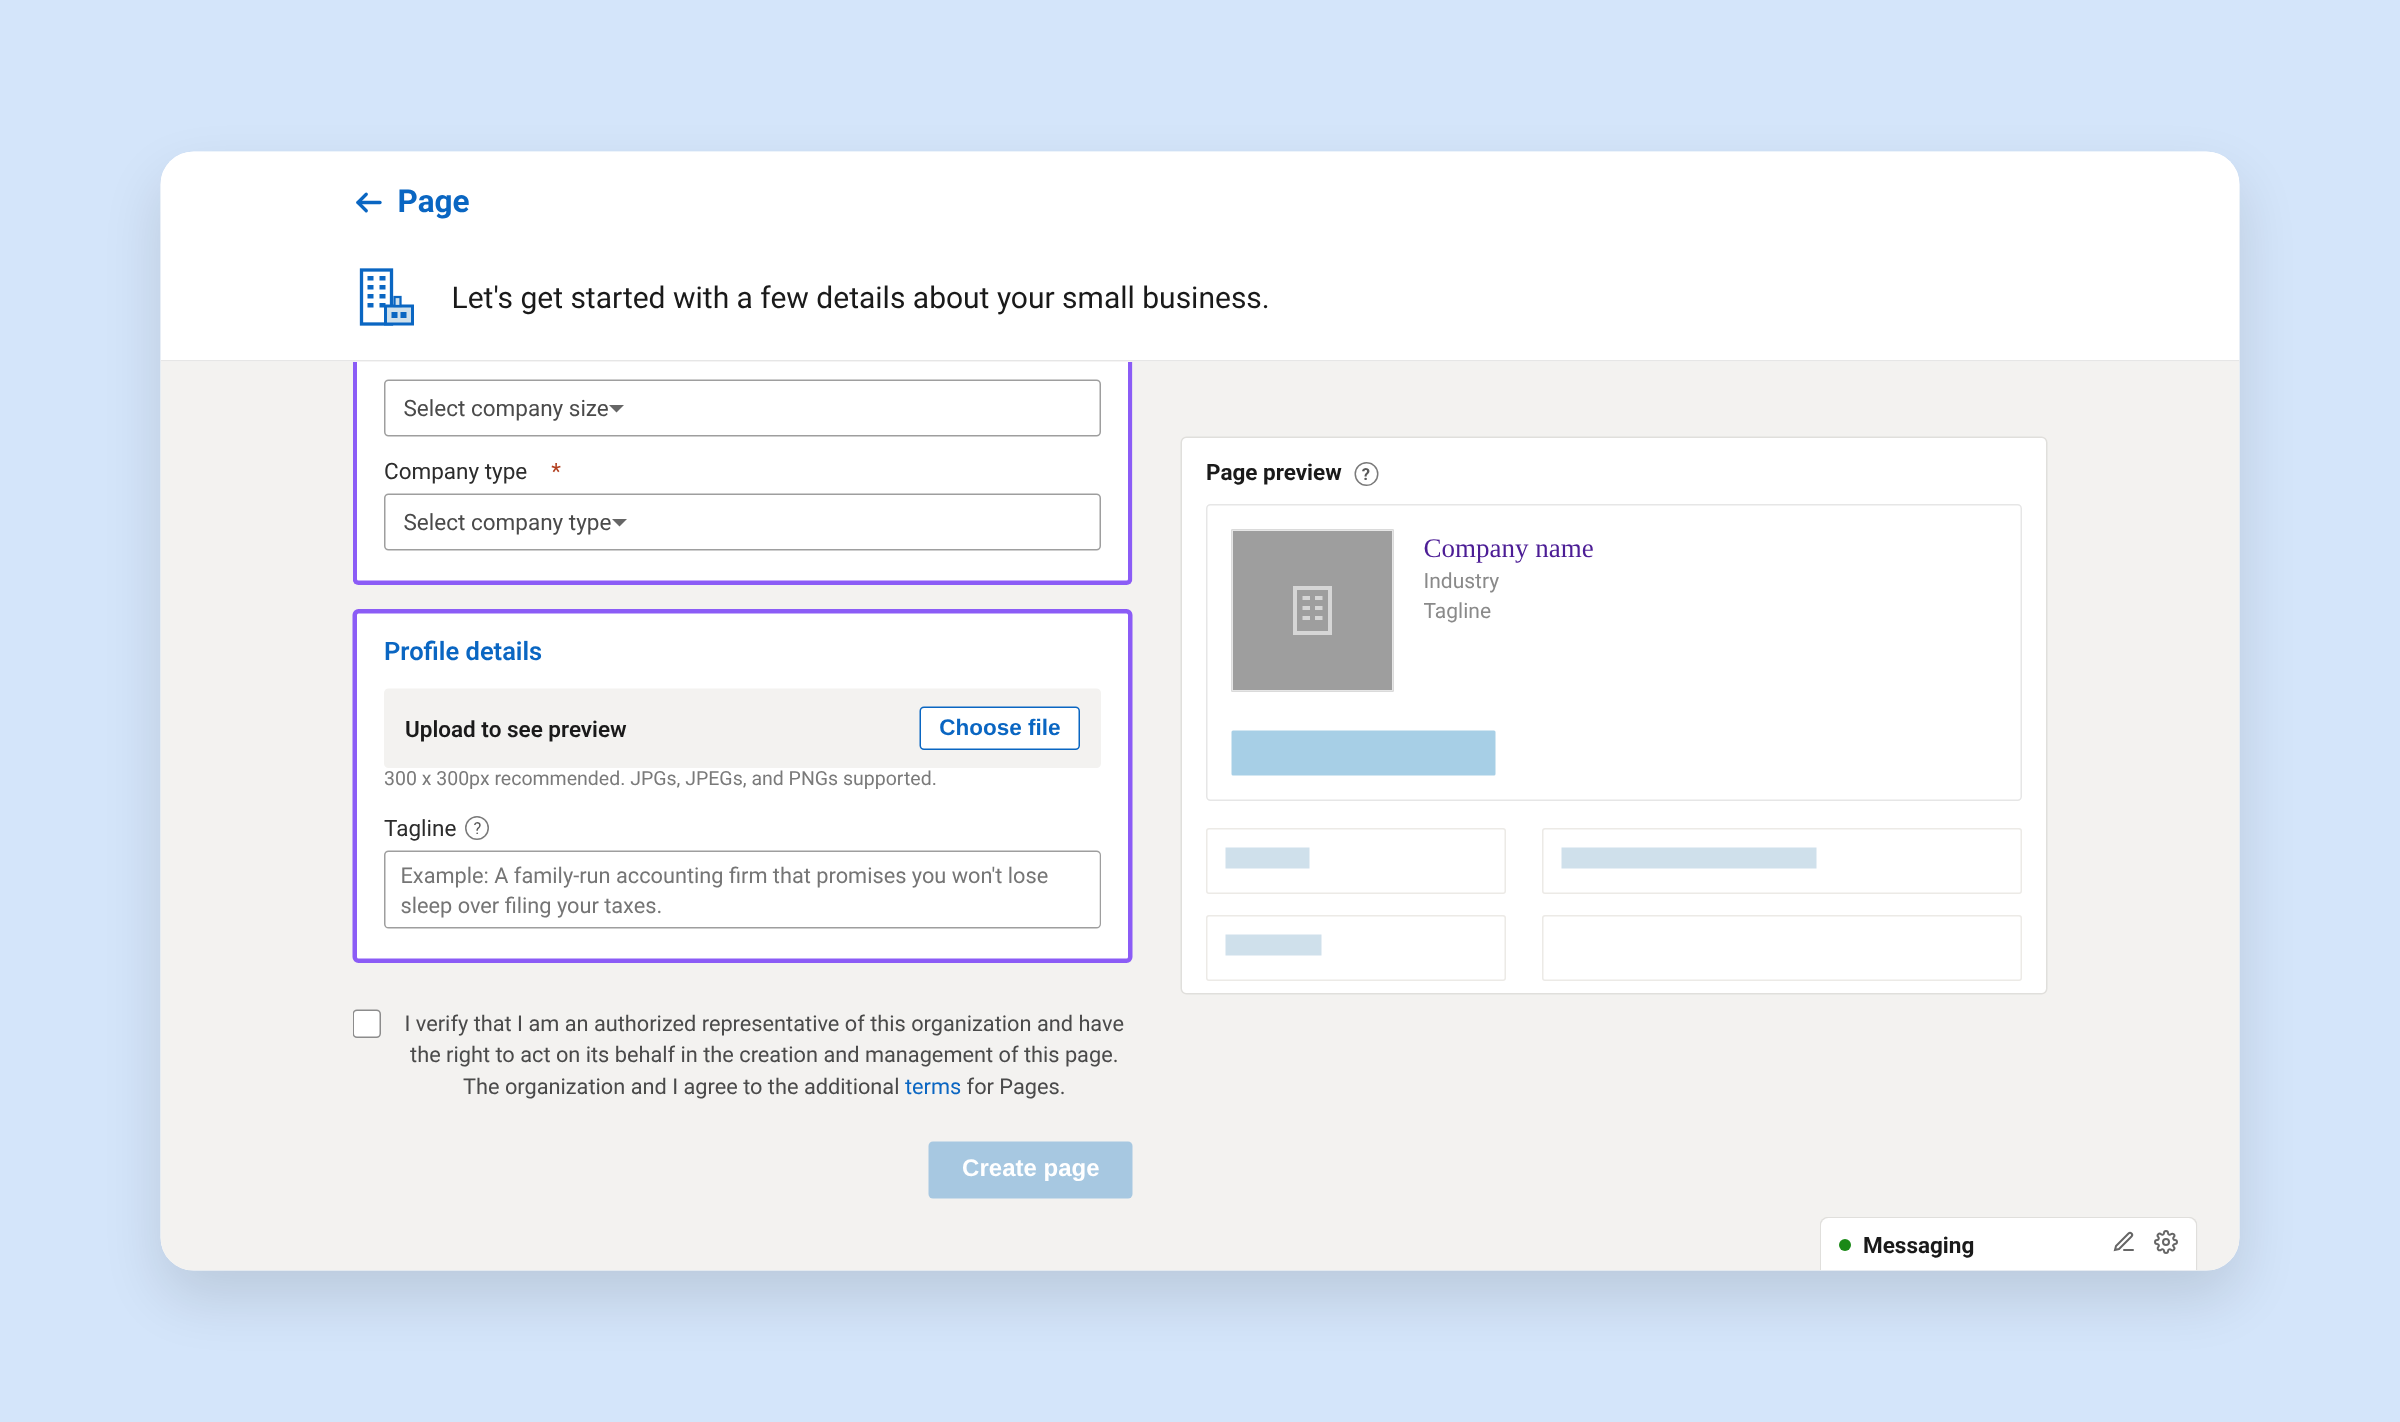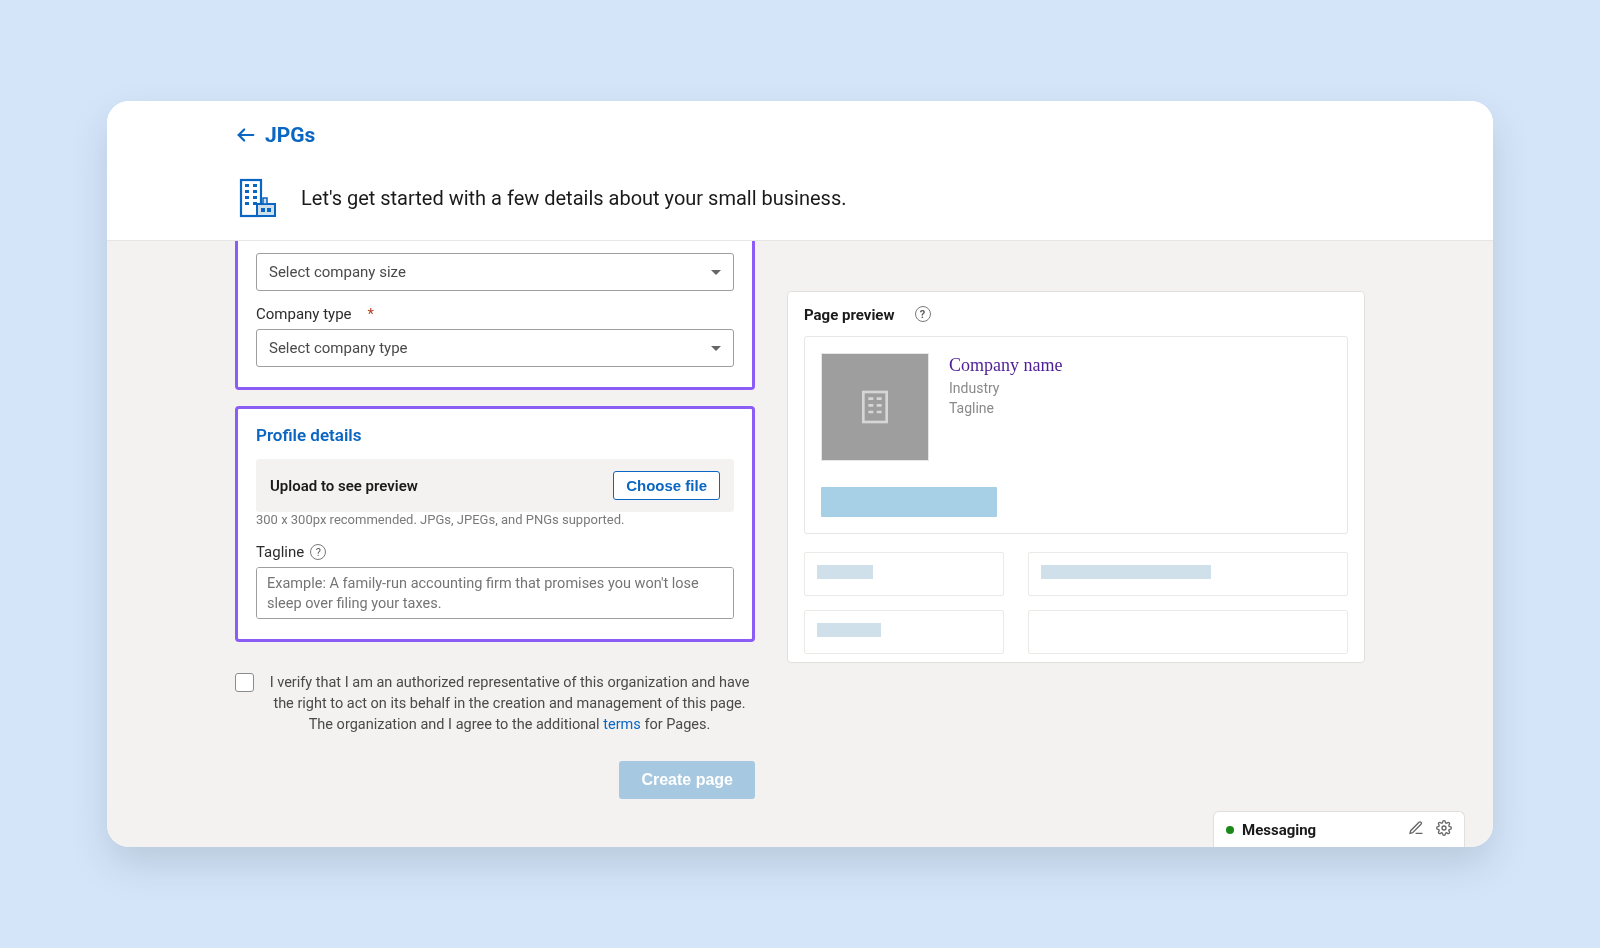--- a/index.html
+++ b/index.html
@@ -101,21 +101,20 @@
   width: 100%;
   height: 38px;
   border: 1px solid #9e9e9e;
   border-radius: 3px;
   background: #fff;
   padding: 0 12px;
   font-size: 15px;
   color: #4a4a4a;
   display: flex;
   align-items: center;
-  justify-content: space-between;
   cursor: pointer;
 }
 .select .caret {
   width: 0; height: 0;
   border-left: 5px solid transparent;
   border-right: 5px solid transparent;
   border-top: 5px solid #666;
 }
 .field-group { margin-bottom: 14px; }
 .section-title {
@@ -207,21 +206,21 @@
   border: 1px solid #e0dfdc;
   border-radius: 4px;
   padding: 14px 16px 0 16px;
   height: 372px;
   overflow:hidden;
 }
 .preview-title {
   font-size: 15px;
   font-weight: 700;
   color: #1a1a1a;
-  display:flex; align-items:flex-start; gap:20px;
+  display:flex; align-items:flex-end; gap:8px;
   margin-bottom: 12px;
 }
 .preview-inner {
   border: 1px solid #e6e6e6;
   border-radius: 3px;
   padding: 16px;
 }
 .preview-header {
   display:flex;
   gap: 20px;
@@ -281,21 +280,21 @@
 <body>
 
 <div class="frame">
   <div class="topbar">
     <div class="topbar-inner">
       <a class="back-link">
         <svg viewBox="0 0 24 24" fill="none" stroke="#0a66c2" stroke-width="2.4" stroke-linecap="round" stroke-linejoin="round">
             <line x1="20" y1="12" x2="4" y2="12"></line>
             <polyline points="10 18 4 12 10 6"></polyline>
           </svg>
-        <span>JPGs</span>
+        <span>Page</span>
       </a>
       <div class="heading-row">
         <svg class="building-icon" viewBox="0 0 48 48">
           <rect x="6" y="6" width="20" height="36" fill="#fff" stroke="#0a66c2" stroke-width="2.2"></rect>
           <rect x="10" y="10" width="4" height="3" fill="#0a66c2"></rect>
             <rect x="18" y="10" width="4" height="3" fill="#0a66c2"></rect>
           <rect x="10" y="16" width="4" height="3" fill="#0a66c2"></rect>
             <rect x="18" y="16" width="4" height="3" fill="#0a66c2"></rect>
           <rect x="10" y="22" width="4" height="3" fill="#0a66c2"></rect>
             <rect x="18" y="22" width="4" height="3" fill="#0a66c2"></rect>

